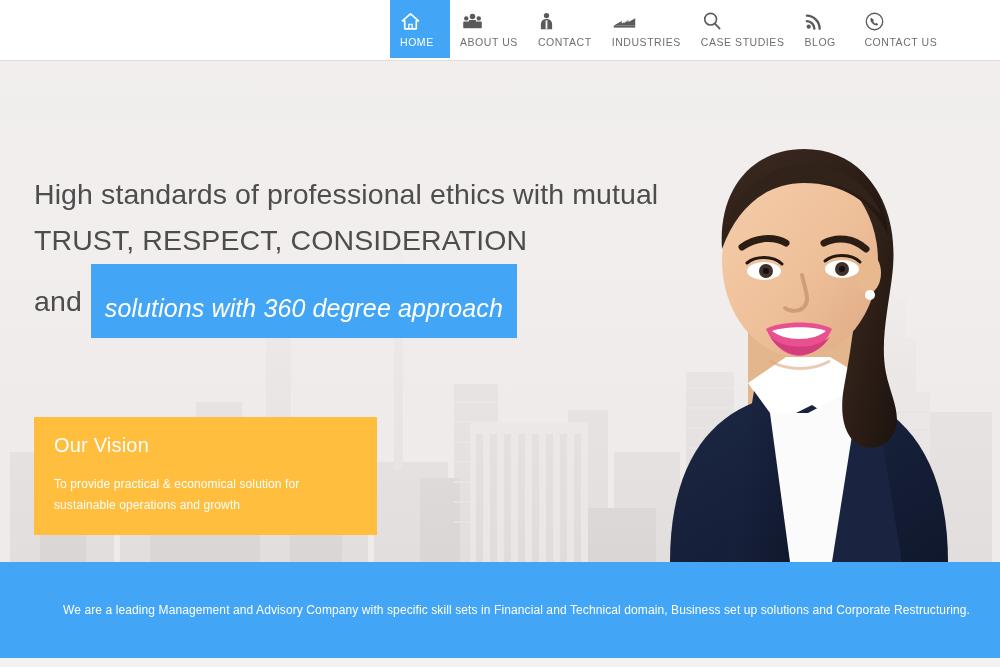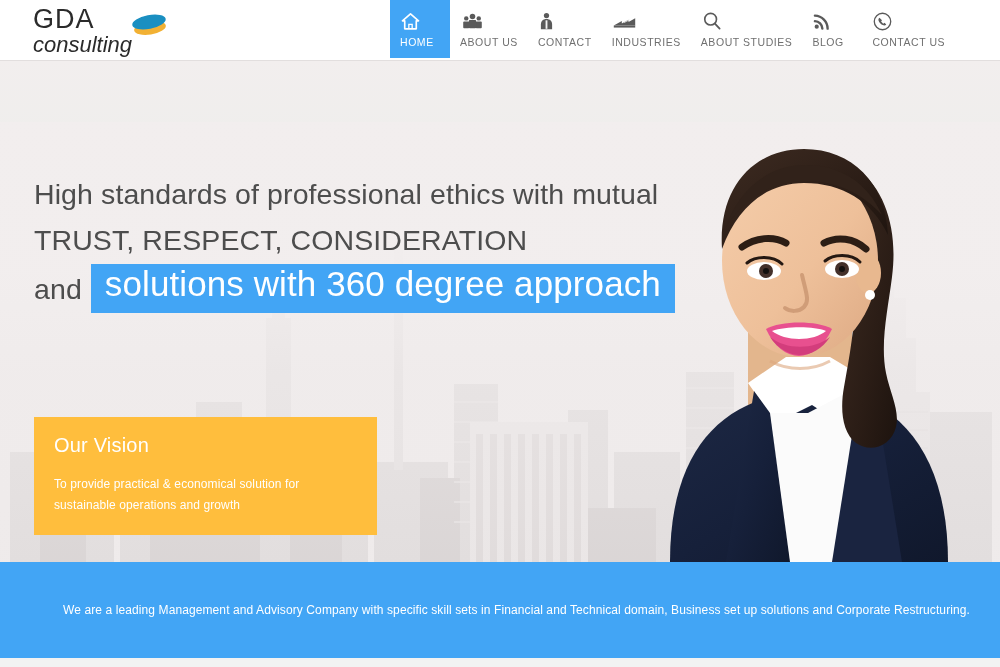--- a/index.html
+++ b/index.html
@@ -83,22 +83,22 @@
   .hero-text { position: absolute; z-index: 6; left: 34px; top: 110px; width: 700px; }
   .head-line {
     font-size: 28.5px; color: #4d4d4d;
     font-weight: 400; line-height: 46px;
     letter-spacing: 0.1px; white-space: nowrap;
   }
   .head-line.l3 { display: flex; align-items: center; margin-top: 1px; }
   .hl-and { margin-right: 9px; }
   .hl-highlight {
     background: #42a5f5; color: #ffffff;
-    font-size: 35px; padding: 3px 14px 13px 14px;
-    line-height: 33px; display: inline-block;
+    font-size: 25px; padding: 28px 14px 13px 14px;
+    line-height: 33px; display: inline-block; font-style: italic;
   }
 
   .vision-box {
     position: absolute; z-index: 6;
     left: 34px; top: 356px;
     width: 343px; height: 118px;
     background: #ffbe3d;
     padding: 17px 20px 4px 20px;
   }
   .vision-title {
@@ -135,30 +135,20 @@
     width: 1000px; height: 9px; background: #f2f2f2;
   }
 </style>
 </head>
 <body>
 
 <div class="page">
 
   <div class="header">
 
-    <a class="logo-wrap">
-      <div class="logo-gda">GDA</div>
-      <div class="logo-consulting">consulting</div>
-      <span class="logo-mark">
-        <svg viewBox="0 0 50 24" width="50" height="24">
-          <ellipse cx="26" cy="16" rx="16" ry="6.5" fill="#f2b134" transform="rotate(-9 26 16)"></ellipse>
-          <ellipse cx="25" cy="10" rx="17" ry="6.8" fill="#1a8fc1" transform="rotate(-11 25 10)"></ellipse>
-        </svg>
-      </span>
-    </a>
 
     <nav class="nav">
 
       <a class="nav-item active">
         <span class="nav-icon">
           <svg viewBox="0 0 24 24" width="21" height="21">
             <path d="M12 3.2 2.8 11.2h2.6v9.2h13.2v-9.2h2.6L12 3.2z" fill="none" stroke="#ffffff" stroke-width="1.9" stroke-linejoin="round"></path>
             <path d="M10.1 20.4v-5.1h3.8v5.1" fill="none" stroke="#ffffff" stroke-width="1.5"></path>
           </svg>
         </span>
@@ -201,21 +191,21 @@
         <span class="nav-label">INDUSTRIES</span>
       </a>
 
       <a class="nav-item">
         <span class="nav-icon">
           <svg viewBox="0 0 24 24" width="22" height="22">
             <circle cx="10.5" cy="10" r="6.4" fill="none" stroke="#5a5a5a" stroke-width="1.8"></circle>
             <line x1="15.2" y1="14.8" x2="20.3" y2="20.2" stroke="#5a5a5a" stroke-width="2" stroke-linecap="round"></line>
           </svg>
         </span>
-        <span class="nav-label">ABOUT STUDIES</span>
+        <span class="nav-label">CASE STUDIES</span>
       </a>
 
       <a class="nav-item">
         <span class="nav-icon">
           <svg viewBox="0 0 22 22" width="20" height="20">
             <circle cx="5.2" cy="17.2" r="2.3" fill="#5a5a5a"></circle>
             <path d="M3.2 11.2a8.5 8.5 0 0 1 8.2 8.2" fill="none" stroke="#5a5a5a" stroke-width="2.6" stroke-linecap="round"></path>
             <path d="M3.2 5.1a14.4 14.4 0 0 1 14 14.3" fill="none" stroke="#5a5a5a" stroke-width="2.6" stroke-linecap="round"></path>
           </svg>
         </span>

